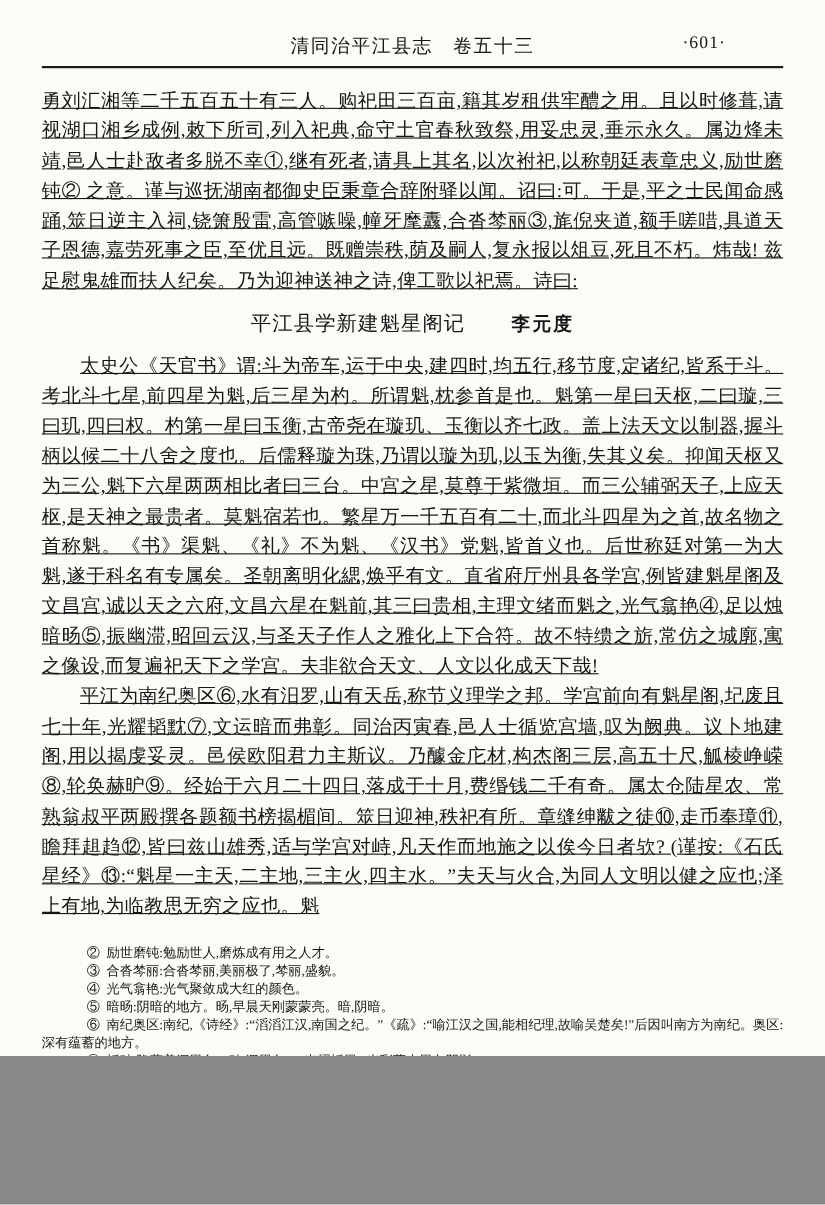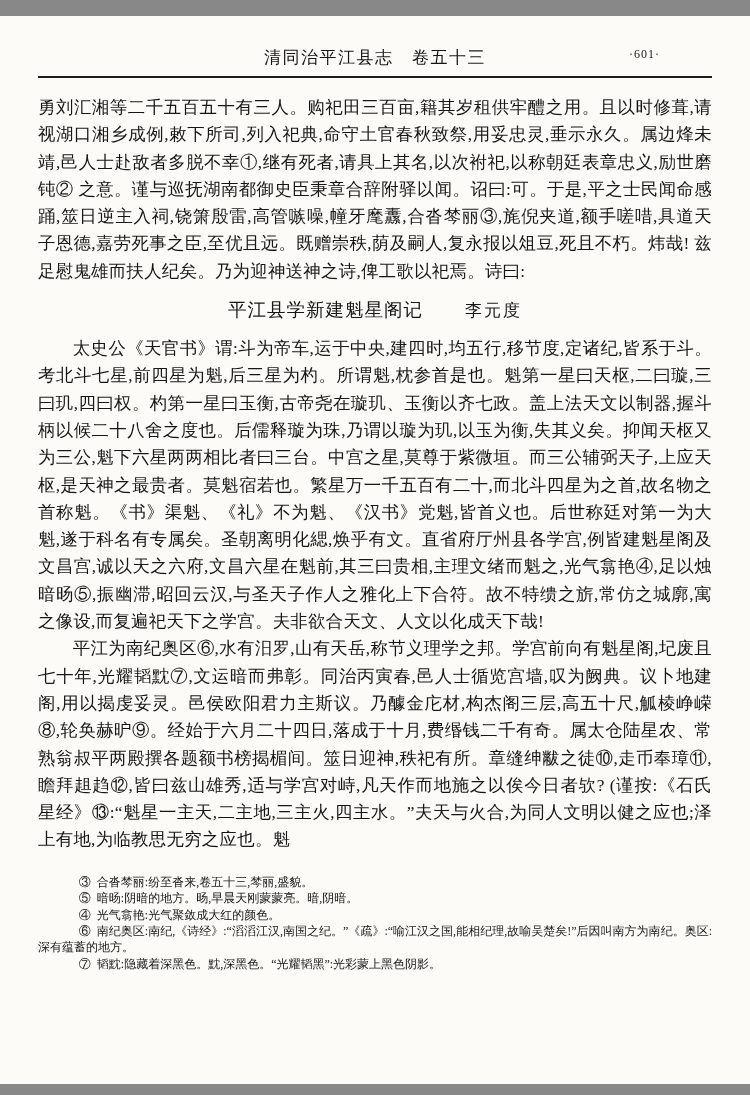--- a/index.html
+++ b/index.html
@@ -1,20 +1,20 @@
 <!DOCTYPE html>
 <html lang="zh"><head>
 <meta charset="utf-8">
 <style>
   html, body { margin: 0; padding: 0; background: #888; }
   .page {
     position: relative;
     width: 750px;
-    height: 1068px;
-    margin: 16px auto;
+    height: 960px;
+    margin: 0 auto;
     background: #fcfbf7;
     color: #161616;
     font-family: "Liberation Serif", serif;
     box-sizing: border-box;
     padding: 30px 38px 0 38px;
     overflow: hidden;
   }
   .page-header {
     position: relative;
     height: 30px;
@@ -23,44 +23,45 @@
     position: absolute;
     left: 0; right: 0;
     text-align: center;
     font-size: 17px;
     letter-spacing: 1.5px;
   }
   .page-number {
     position: absolute;
     right: 52px;
     top: 1px;
-    font-size: 12px;
+    font-size: 16px;
     letter-spacing: 1px;
   }
   .header-rule {
     border: none;
     border-top: 2.5px solid #1c1c1c;
     margin: 0 0 16px 0;
   }
   .body-text p.body-para {
     margin: 0;
     font-size: 17.4px;
     line-height: 27.3px;
     text-align: justify;
     letter-spacing: 0.3px;
+    text-decoration: underline;
   }
   .body-text p.indent { text-indent: 2em; }
   .section-heading {
     text-align: center;
     margin: 12px 0 13px 0;
     font-size: 18.5px;
   }
   .section-heading .title { font-weight: normal; letter-spacing: 1px; }
   .section-heading .author {
-    font-weight: normal;
+    font-weight: bold;
     font-size: 17px;
     margin-left: 2.2em;
     letter-spacing: 2px;
   }
   .footnotes {
     margin-top: 20px;
     font-size: 12px;
     line-height: 16.4px;
   }
   .footnotes p.fn {
@@ -87,21 +88,22 @@
     <div class="section-heading">
       <span class="title">平江县学新建魁星阁记</span>
       <span class="author">李元度</span>
     </div>
 
     <p class="body-para indent">太史公《天官书》谓:斗为帝车,运于中央,建四时,均五行,移节度,定诸纪,皆系于斗。考北斗七星,前四星为魁,后三星为杓。所谓魁,枕参首是也。魁第一星曰天枢,二曰璇,三曰玑,四曰权。杓第一星曰玉衡,古帝尧在璇玑、玉衡以齐七政。盖上法天文以制器,握斗柄以候二十八舍之度也。后儒释璇为珠,乃谓以璇为玑,以玉为衡,失其义矣。抑闻天枢又为三公,魁下六星两两相比者曰三台。中宫之星,莫尊于紫微垣。而三公辅弼天子,上应天枢,是天神之最贵者。莫魁宿若也。繁星万一千五百有二十,而北斗四星为之首,故名物之首称魁。《书》渠魁、《礼》不为魁、《汉书》党魁,皆首义也。后世称廷对第一为大魁,遂于科名有专属矣。圣朝离明化緦,焕乎有文。直省府厅州县各学宫,例皆建魁星阁及文昌宫,诚以天之六府,文昌六星在魁前,其三曰贵相,主理文绪而魁之,光气翕艳④,足以烛暗旸⑤,振幽滞,昭回云汉,与圣天子作人之雅化上下合符。故不特缋之旂,常仿之城廓,寓之像设,而复遍祀天下之学宫。夫非欲合天文、人文以化成天下哉!</p>
     <p class="body-para indent">平江为南纪奥区⑥,水有汨罗,山有天岳,称节义理学之邦。学宫前向有魁星阁,圮废且七十年,光耀韬黕⑦,文运暗而弗彰。同治丙寅春,邑人士循览宫墙,叹为阙典。议卜地建阁,用以揭虔妥灵。邑侯欧阳君力主斯议。乃醵金庀材,构杰阁三层,高五十尺,觚棱峥嵘⑧,轮奂赫昈⑨。经始于六月二十四日,落成于十月,费缗钱二千有奇。属太仓陆星农、常熟翁叔平两殿撰各题额书榜揭楣间。筮日迎神,秩祀有所。章缝绅黻之徒⑩,走币奉璋⑪,瞻拜趄趋⑫,皆曰兹山雄秀,适与学宫对峙,凡天作而地施之以俟今日者欤? (谨按:《石氏星经》⑬:“魁星一主天,二主地,三主火,四主水。”夫天与火合,为同人文明以健之应也;泽上有地,为临教思无穷之应也。魁</p>
   </div>
 
   <div class="footnotes">
-    <p class="fn"><span class="fn-marker">③</span><span class="fn-text">合沓棽丽:纷至沓来,卷五十三,棽丽,盛貌。</span></p>
+    <p class="fn"><span class="fn-marker">②</span><span class="fn-text">励世磨钝:勉励世人,磨炼成有用之人才。</span></p>
+    <p class="fn"><span class="fn-marker">③</span><span class="fn-text">合沓棽丽:合沓棽丽,美丽极了,棽丽,盛貌。</span></p>
+    <p class="fn"><span class="fn-marker">④</span><span class="fn-text">光气翕艳:光气聚敛成大红的颜色。</span></p>
     <p class="fn"><span class="fn-marker">⑤</span><span class="fn-text">暗旸:阴暗的地方。旸,早晨天刚蒙蒙亮。暗,阴暗。</span></p>
-    <p class="fn"><span class="fn-marker">④</span><span class="fn-text">光气翕艳:光气聚敛成大红的颜色。</span></p>
     <p class="fn"><span class="fn-marker">⑥</span><span class="fn-text">南纪奥区:南纪,《诗经》:“滔滔江汉,南国之纪。”《疏》:“喻江汉之国,能相纪理,故喻吴楚矣!”后因叫南方为南纪。奥区:深有蕴蓄的地方。</span></p>
     <p class="fn"><span class="fn-marker">⑦</span><span class="fn-text">韬黕:隐藏着深黑色。黕,深黑色。“光耀韬黑”:光彩蒙上黑色阴影。</span></p>
 
   </div>
 
 </div>
 
 </body></html>

